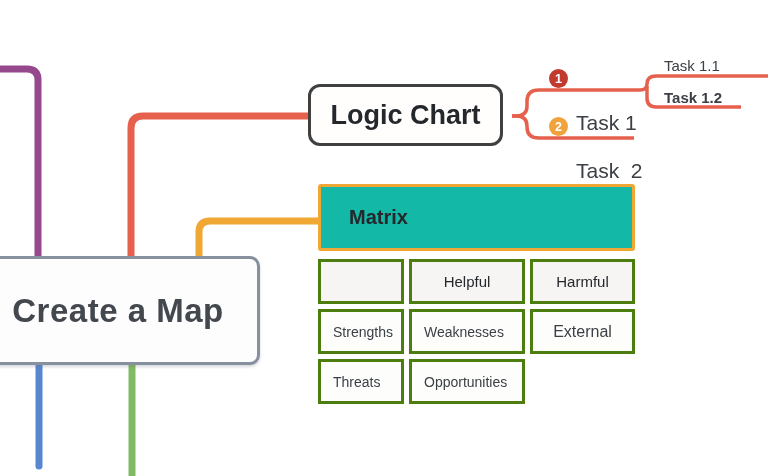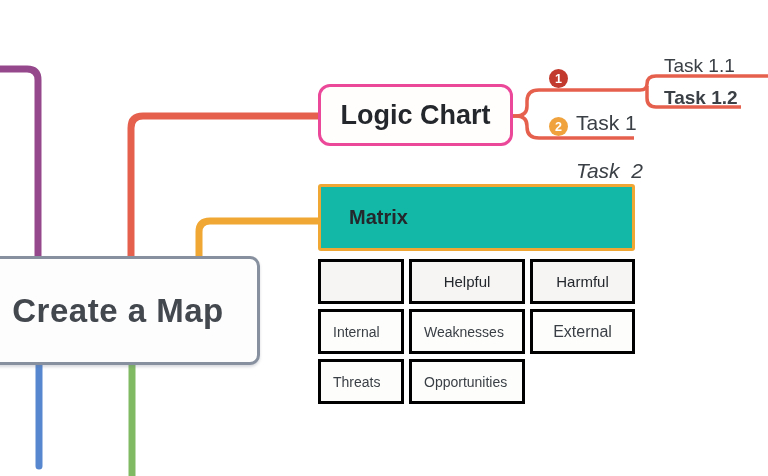--- a/index.html
+++ b/index.html
@@ -11,48 +11,48 @@
 
   
   .node{position:absolute;box-sizing:border-box;display:flex;align-items:center;justify-content:center;}
   .node-central{
     left:-24px;top:256px;width:284px;height:109px;
     background:#fdfdfe;border:3px solid #87909e;border-radius:10px;
     box-shadow:0 2px 3px rgba(110,120,135,.28);
     font-size:33px;font-weight:700;color:#43474e;letter-spacing:.5px;
   }
   .node-logic{
-    left:318px;top:84px;width:195px;height:62px;
-    background:#fffefd;border:3px solid #ec4899;border-radius:12px;
+    left:308px;top:84px;width:195px;height:62px;
+    background:#fffefd;border:3px solid #404040;border-radius:12px;
     font-size:27px;font-weight:700;color:#24272b;
   }
   .node-matrix-title{
     left:318px;top:184px;width:317px;height:67px;
     background:#14b8a6;border:3px solid #f0a733;border-radius:3px;
     justify-content:flex-start;padding-left:28px;
     font-size:20px;font-weight:700;color:#24272b;
   }
 
   
   .matrix-table{
     position:absolute;left:318px;top:259px;width:317px;
     display:grid;grid-template-columns:86px 116px 105px;grid-auto-rows:45px;gap:5px;
   }
   .cell{
-    box-sizing:border-box;border:3px solid #000000;background:#fdfdfc;
+    box-sizing:border-box;border:3px solid #4d7c0f;background:#fdfdfc;
     display:flex;align-items:center;color:#3a3f45;
   }
   .cell.head{background:#f6f5f4;justify-content:center;font-size:15px;color:#24282d;}
   .cell.rowlabel{justify-content:center;font-size:16px;}
   .cell.value{font-size:14px;padding-left:12px;}
 
   
   .task-label{position:absolute;color:#3b4046;white-space:pre;line-height:22px;}
   .task-main{font-size:21px;margin-top:44px;}
-  .task-sub{font-size:19px;line-height:17px;}
+  .task-sub{font-size:15px;line-height:17px;}
   .badge{
     position:absolute;width:19px;height:19px;border-radius:50%;
     color:#ffffff;font-size:12.5px;font-weight:700;
     display:flex;align-items:center;justify-content:center;
   }
   .badge-1{background:#c23a2d;}
   .badge-2{background:#f0a33c;}
 </style>
 </head>
 <body>
@@ -79,33 +79,33 @@
   </div>
 
   <div class="badge badge-1" style="left:549px;top:69px;">
     <span>1</span>
   </div>
   <div class="task-label task-main" style="left:576px;top:68px;">Task 1</div>
 
   <div class="badge badge-2" style="left:549px;top:117px;">
     <span>2</span>
   </div>
-  <div class="task-label task-main" style="left:576px;top:116px;font-style:italic;">Task  2</div>
+  <div class="task-label task-main" style="left:576px;top:116px;">Task  2</div>
 
   <div class="task-label task-sub" style="left:664px;top:57px;">Task 1.1</div>
   <div class="task-label task-sub" style="left:664px;top:89px;font-weight:bold;">Task 1.2</div>
 
   <div class="node node-matrix-title">
     <span>Matrix</span>
   </div>
 
   <div class="matrix-table">
     <div class="cell head"></div>
     <div class="cell head">Helpful</div>
     <div class="cell head">Harmful</div>
-    <div class="cell value">Internal</div>
+    <div class="cell value">Strengths</div>
     <div class="cell value">Weaknesses</div>
     <div class="cell rowlabel">External</div>
     <div class="cell value">Threats</div>
     <div class="cell value">Opportunities</div>
   </div>
 
 </div>
 
 </body></html>

